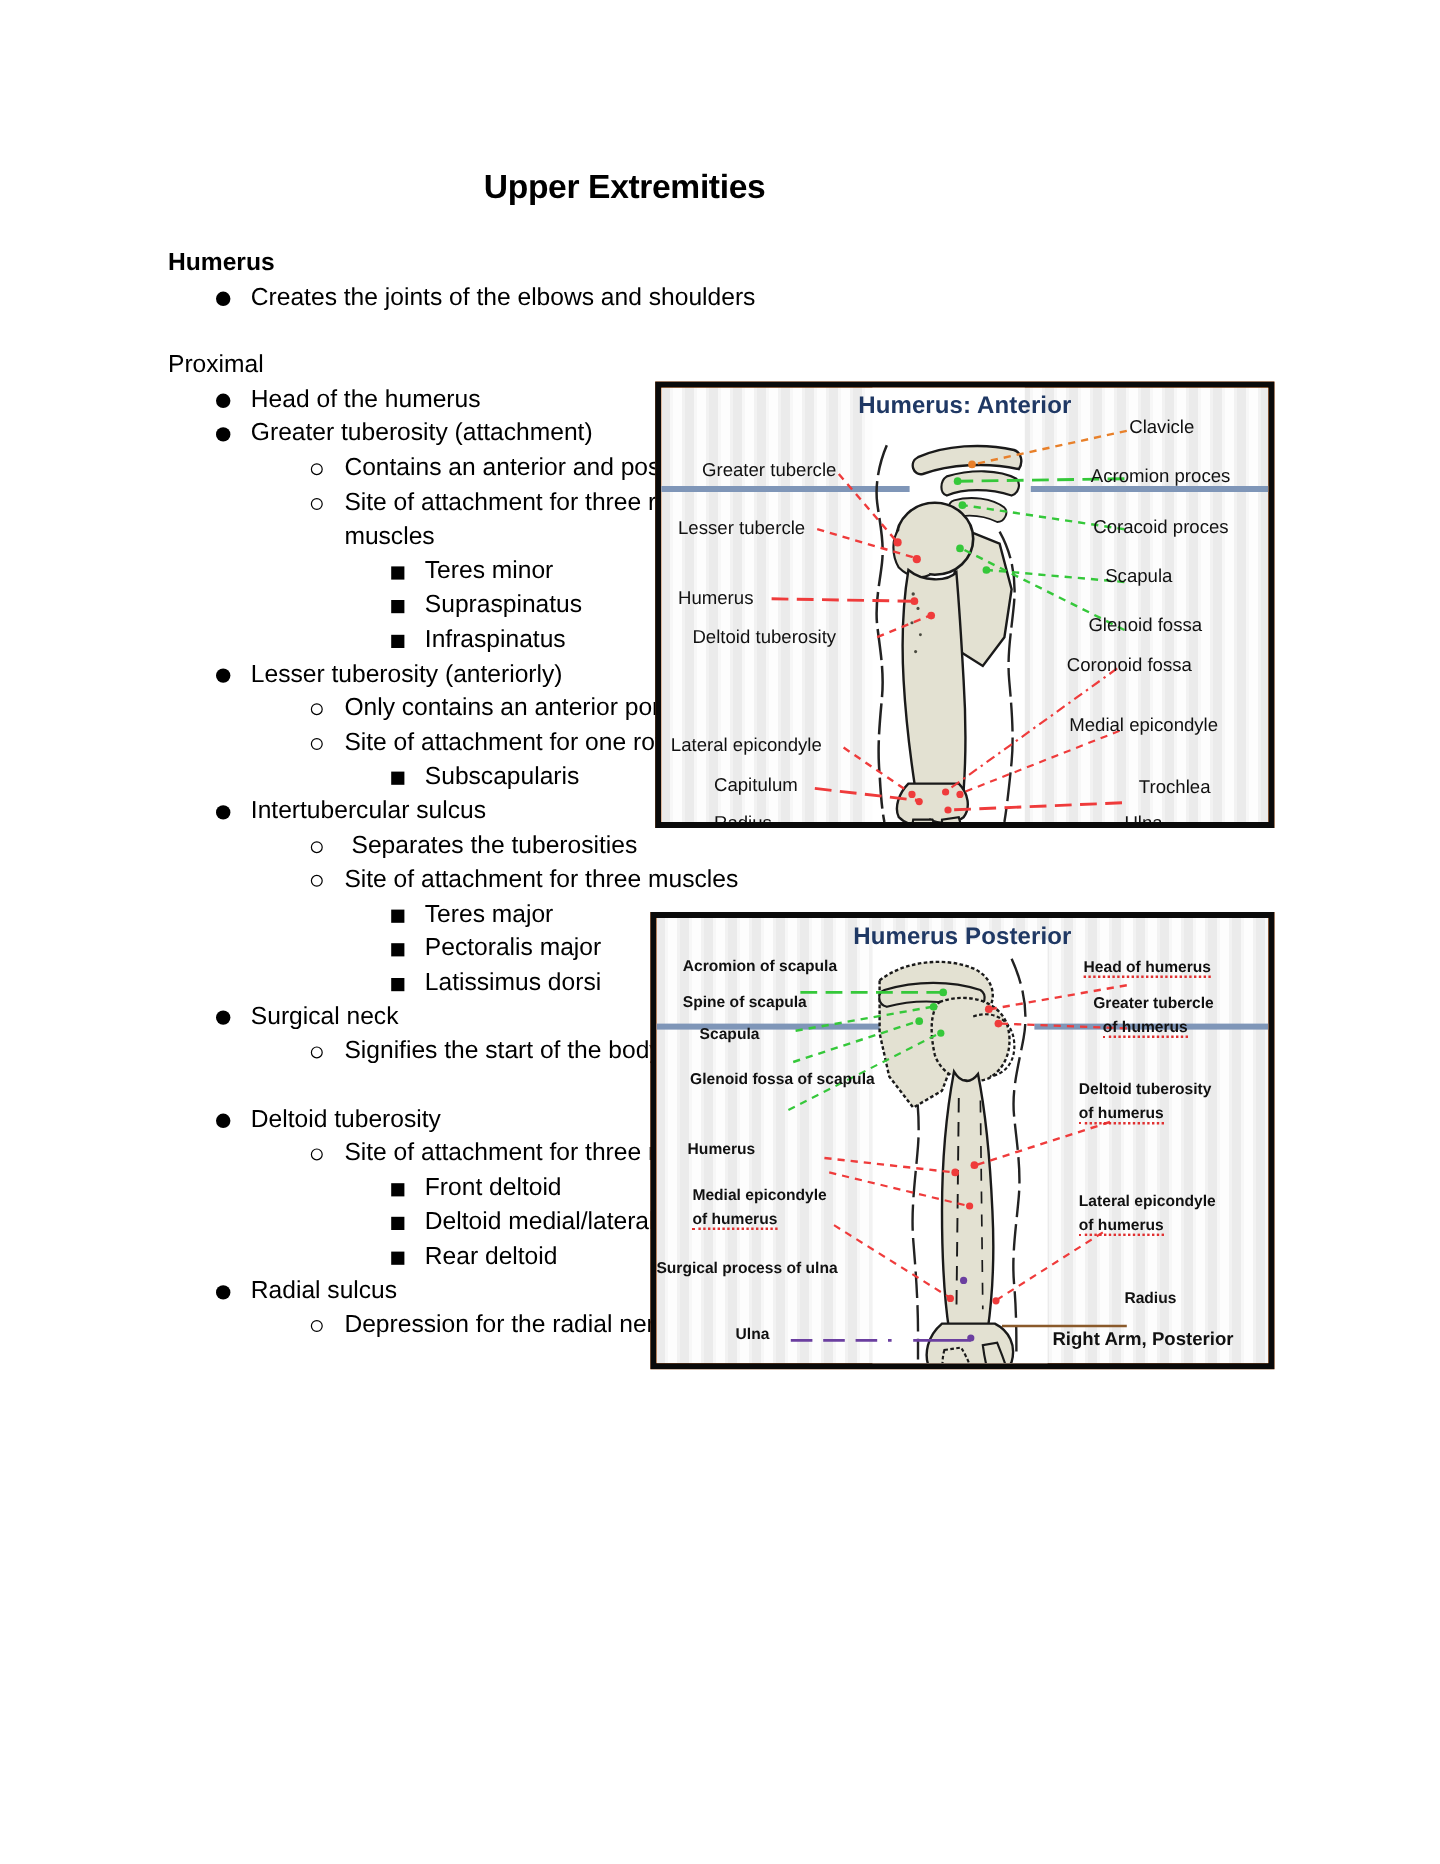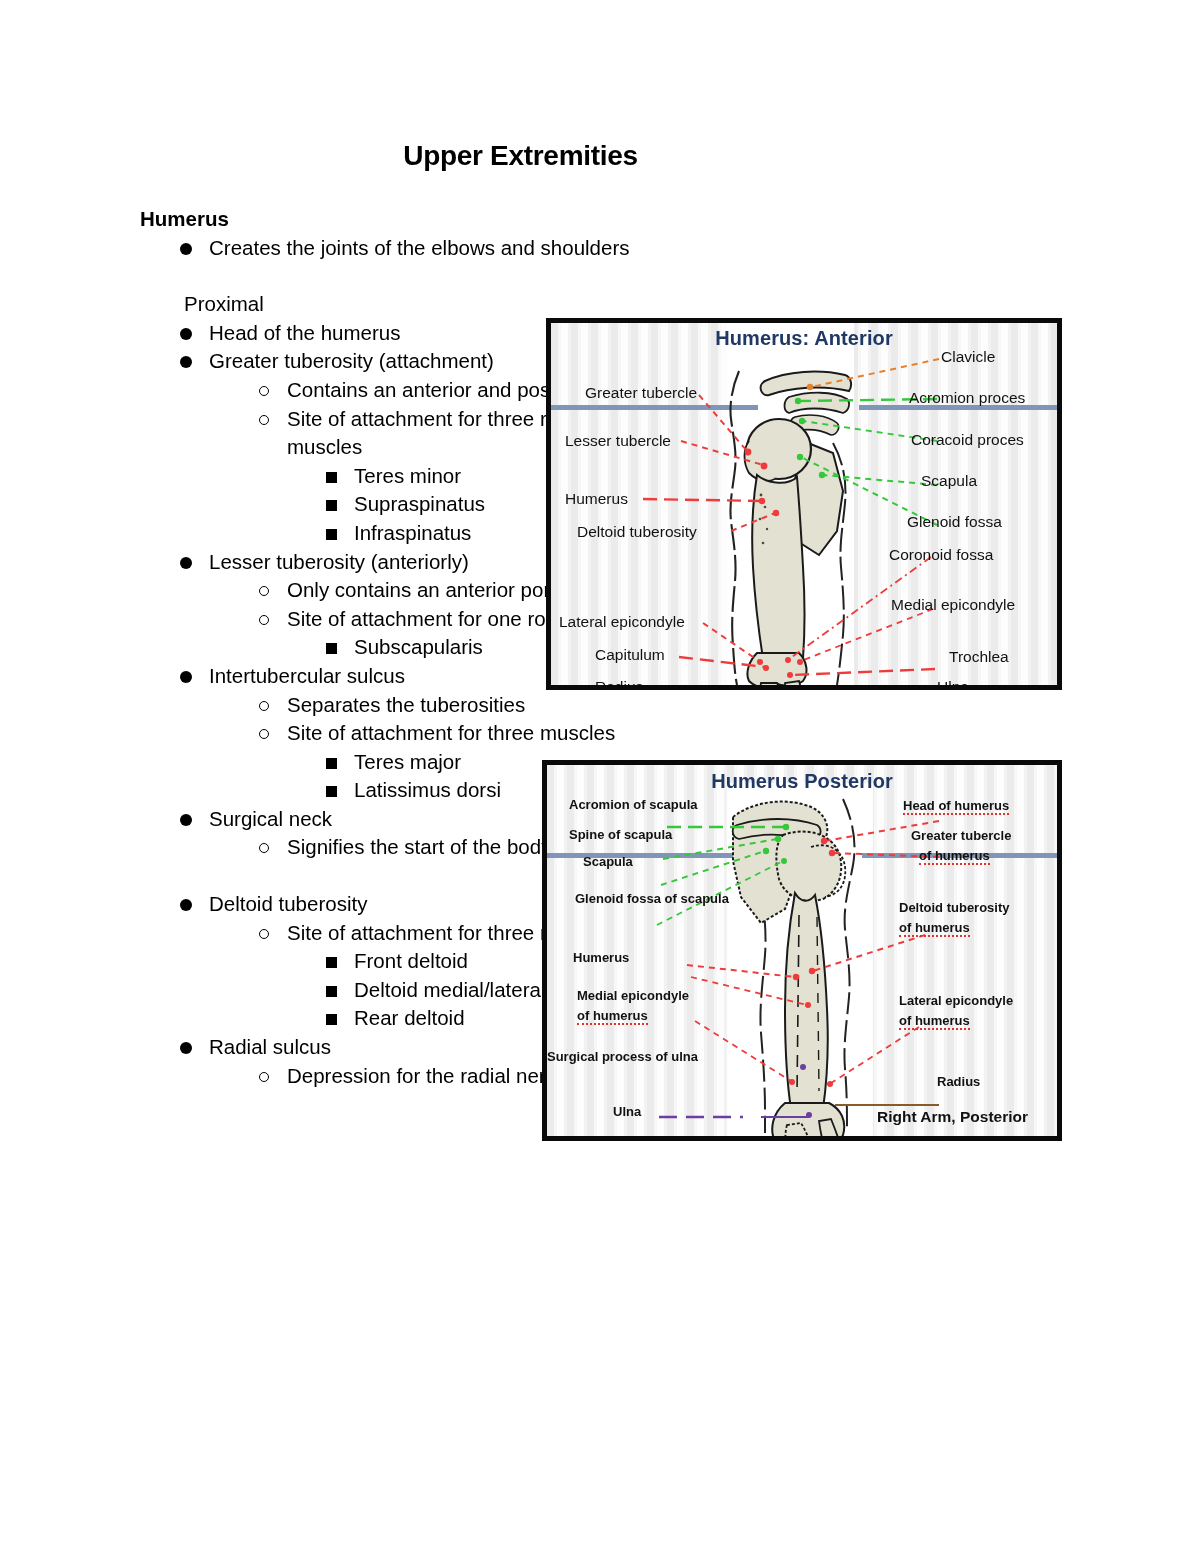--- a/index.html
+++ b/index.html
@@ -44,21 +44,20 @@
   }
   .ol-line.wrap { white-space: normal; }
 
   .heading {
     font-weight: bold;
     font-size: 20.5px;
     line-height: 28.6px;
   }
   .plain {
     font-weight: normal;
-    margin-left: 44px;
   }
   .spacer-md { height: 28px; }
 
   
   .lvl1 { padding-left: 69px; }
   .lvl2 { padding-left: 147px; }
   .lvl3 { padding-left: 214px; }
 
   .bullet {
     position: absolute;
@@ -252,35 +251,39 @@
   <div class="ol-line lvl3">
     <span class="bullet sq"></span>
     <span>Subscapularis</span>
   </div>
 
   <div class="ol-line lvl1">
     <span class="bullet disc"></span>
     <span>Intertubercular sulcus</span>
   </div>
 
-  <div class="ol-line lvl2 wrap" style="width:250px;">
+  <div class="ol-line lvl2 wrap" style="width:250px;text-align:center;">
     <span class="bullet circ"></span>
     <span>Separates the tuberosities</span>
   </div>
 
   <div class="ol-line lvl2 wrap" style="width:380px;">
     <span class="bullet circ"></span>
     <span>Site of attachment for three muscles</span>
   </div>
 
   <div class="ol-line lvl3">
     <span class="bullet sq"></span>
     <span>Teres major</span>
   </div>
 
+  <div class="ol-line lvl3">
+    <span class="bullet sq"></span>
+    <span>Pectoralis major</span>
+  </div>
 
   <div class="ol-line lvl3">
     <span class="bullet sq"></span>
     <span>Latissimus dorsi</span>
   </div>
 
   <div class="ol-line lvl1">
     <span class="bullet disc"></span>
     <span>Surgical neck</span>
   </div>

